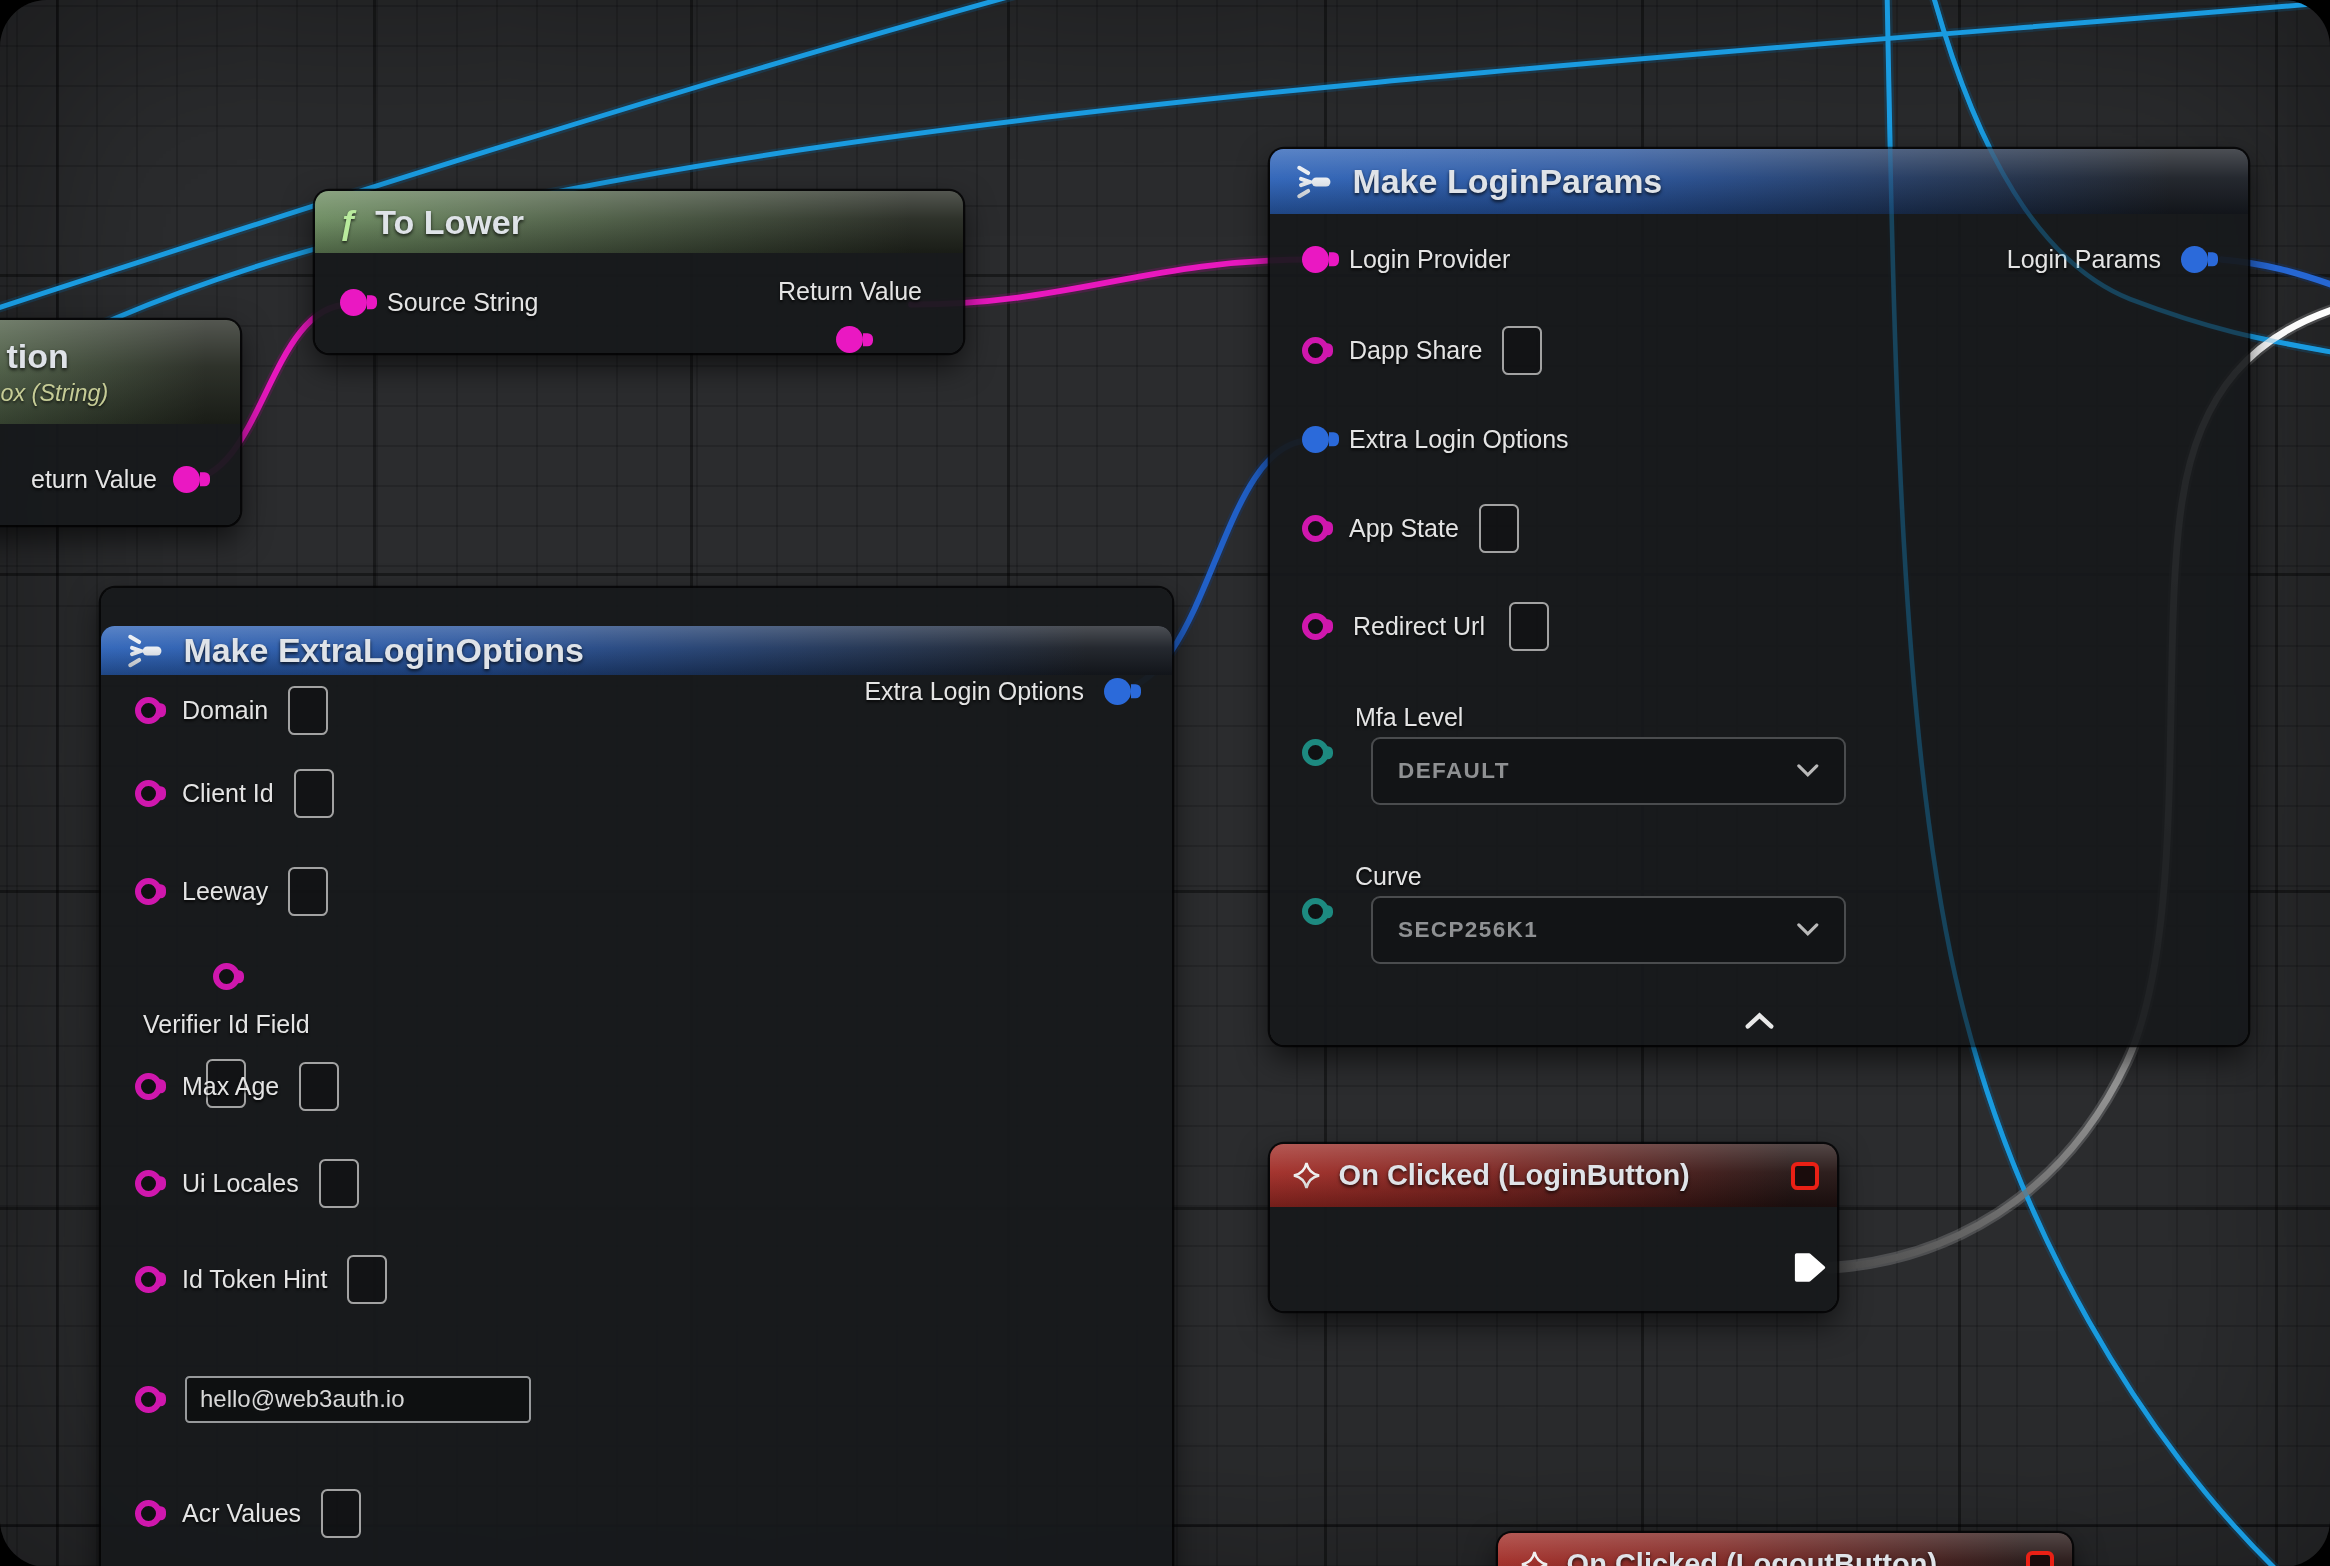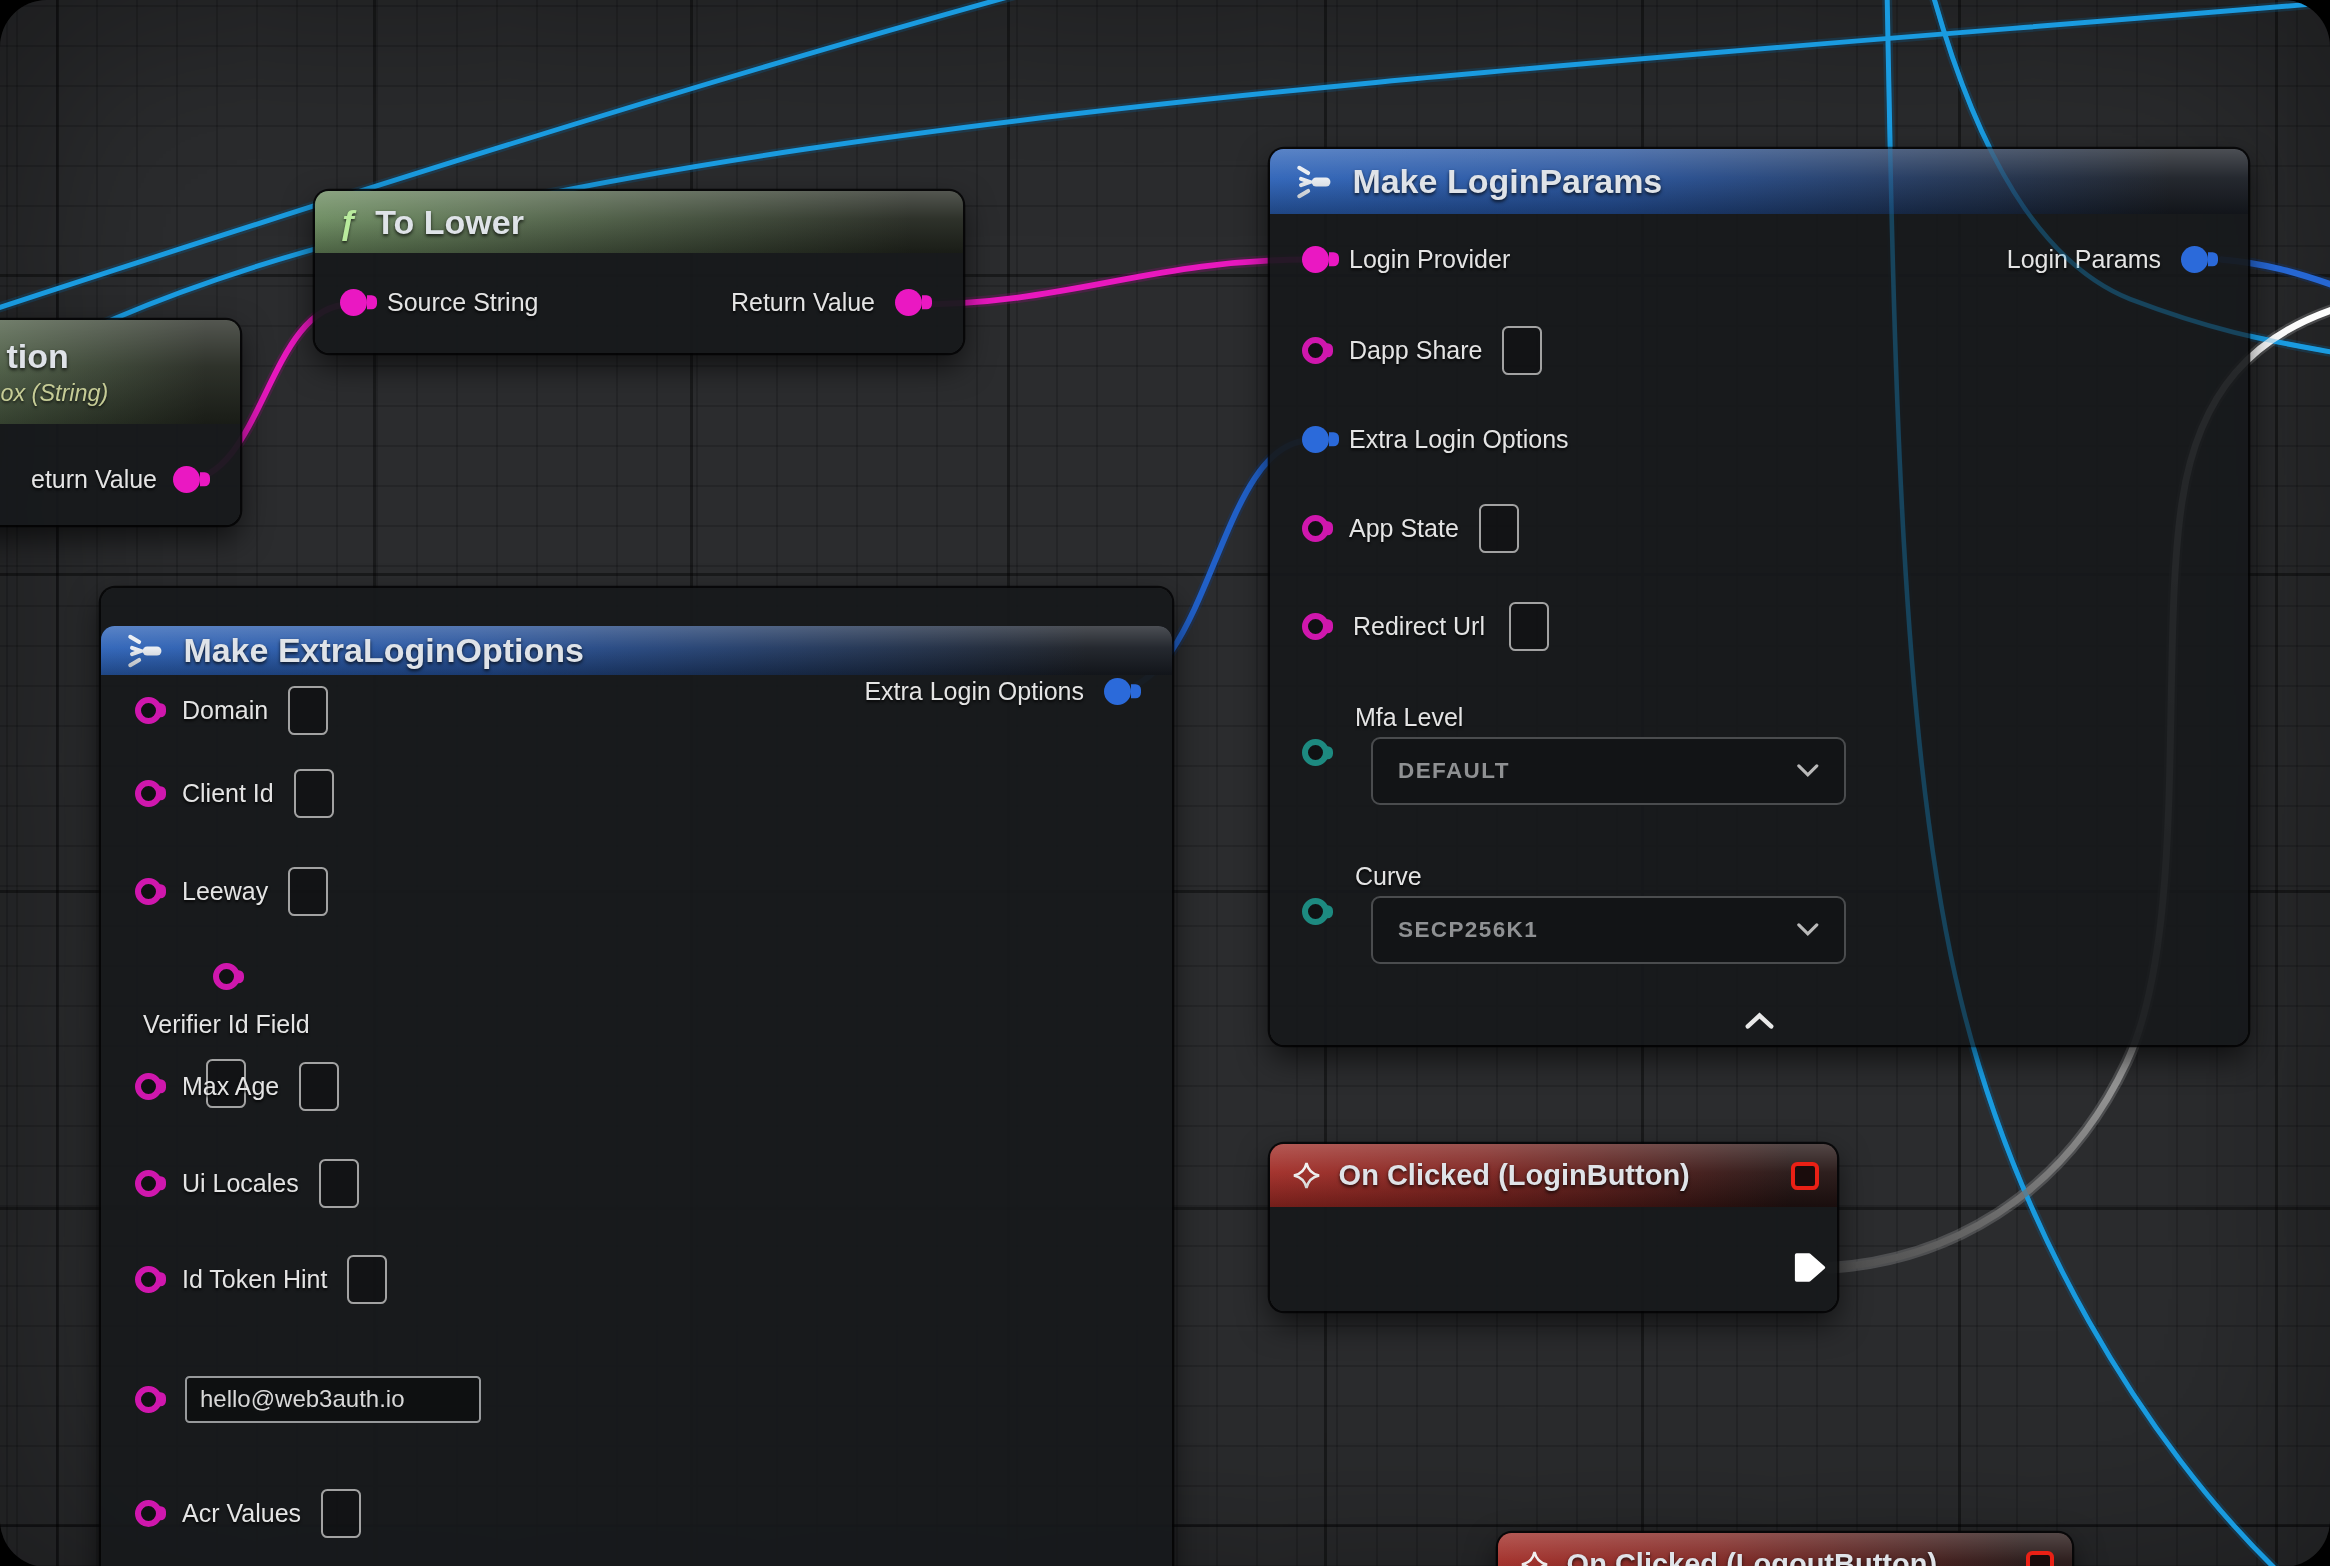--- a/index.html
+++ b/index.html
@@ -112,21 +112,21 @@
 
   <div class="node" style="left:315px;top:191px;width:648px;height:162px;">
     <div class="hdr hdr-green" style="height:62px;">
       <span class="fn-icon">ƒ</span>
       <span class="title">To Lower</span>
     </div>
     <div class="row" style="top:86px;left:25px;">
       <span class="pin pin-filled pin-magenta"></span>
       <span class="plabel">Source String</span>
     </div>
-    <div class="row row-out" style="top:86px;">
+    <div class="row row-out" style="top:86px;flex-direction:column;">
       <span class="plabel">Return Value</span>
       <span class="pin pin-filled pin-magenta"></span>
     </div>
   </div>
 
   <div class="node" style="left:101px;top:588px;width:1071px;height:1010px;">
     <div class="hdr hdr-blue" style="height:49px;margin-top:38px;">
       <svg width="41" height="36" viewBox="0 0 46 40">
         <g stroke="#e9edf2" stroke-width="4.5" stroke-linecap="round" fill="none">
           <path d="M7 4 L17 10"></path>
@@ -173,21 +173,21 @@
       <span class="vbox"></span>
     </div>
     <div class="row" style="top:666px;left:34px;">
       <span class="pin pin-hollow pin-magenta-h"></span>
       <span class="plabel">Id Token Hint</span>
       <span class="vbox"></span>
     </div>
 
     <div class="row" style="top:786px;left:34px;gap:23.4px;">
       <span class="pin pin-hollow pin-magenta-h"></span>
-      <input class="txtin" style="width: 296px;" value="hello@web3auth.io">
+      <input class="txtin" style="width: 346px;" value="hello@web3auth.io">
     </div>
     <div class="row" style="top:900px;left:34px;">
       <span class="pin pin-hollow pin-magenta-h"></span>
       <span class="plabel">Acr Values</span>
       <span class="vbox"></span>
     </div>
   </div>
 
   <div class="node" style="left:1270px;top:149px;width:978px;height:896px;background:rgba(23,25,27,0.93);">
     <div class="hdr hdr-blue" style="height:65px;">

